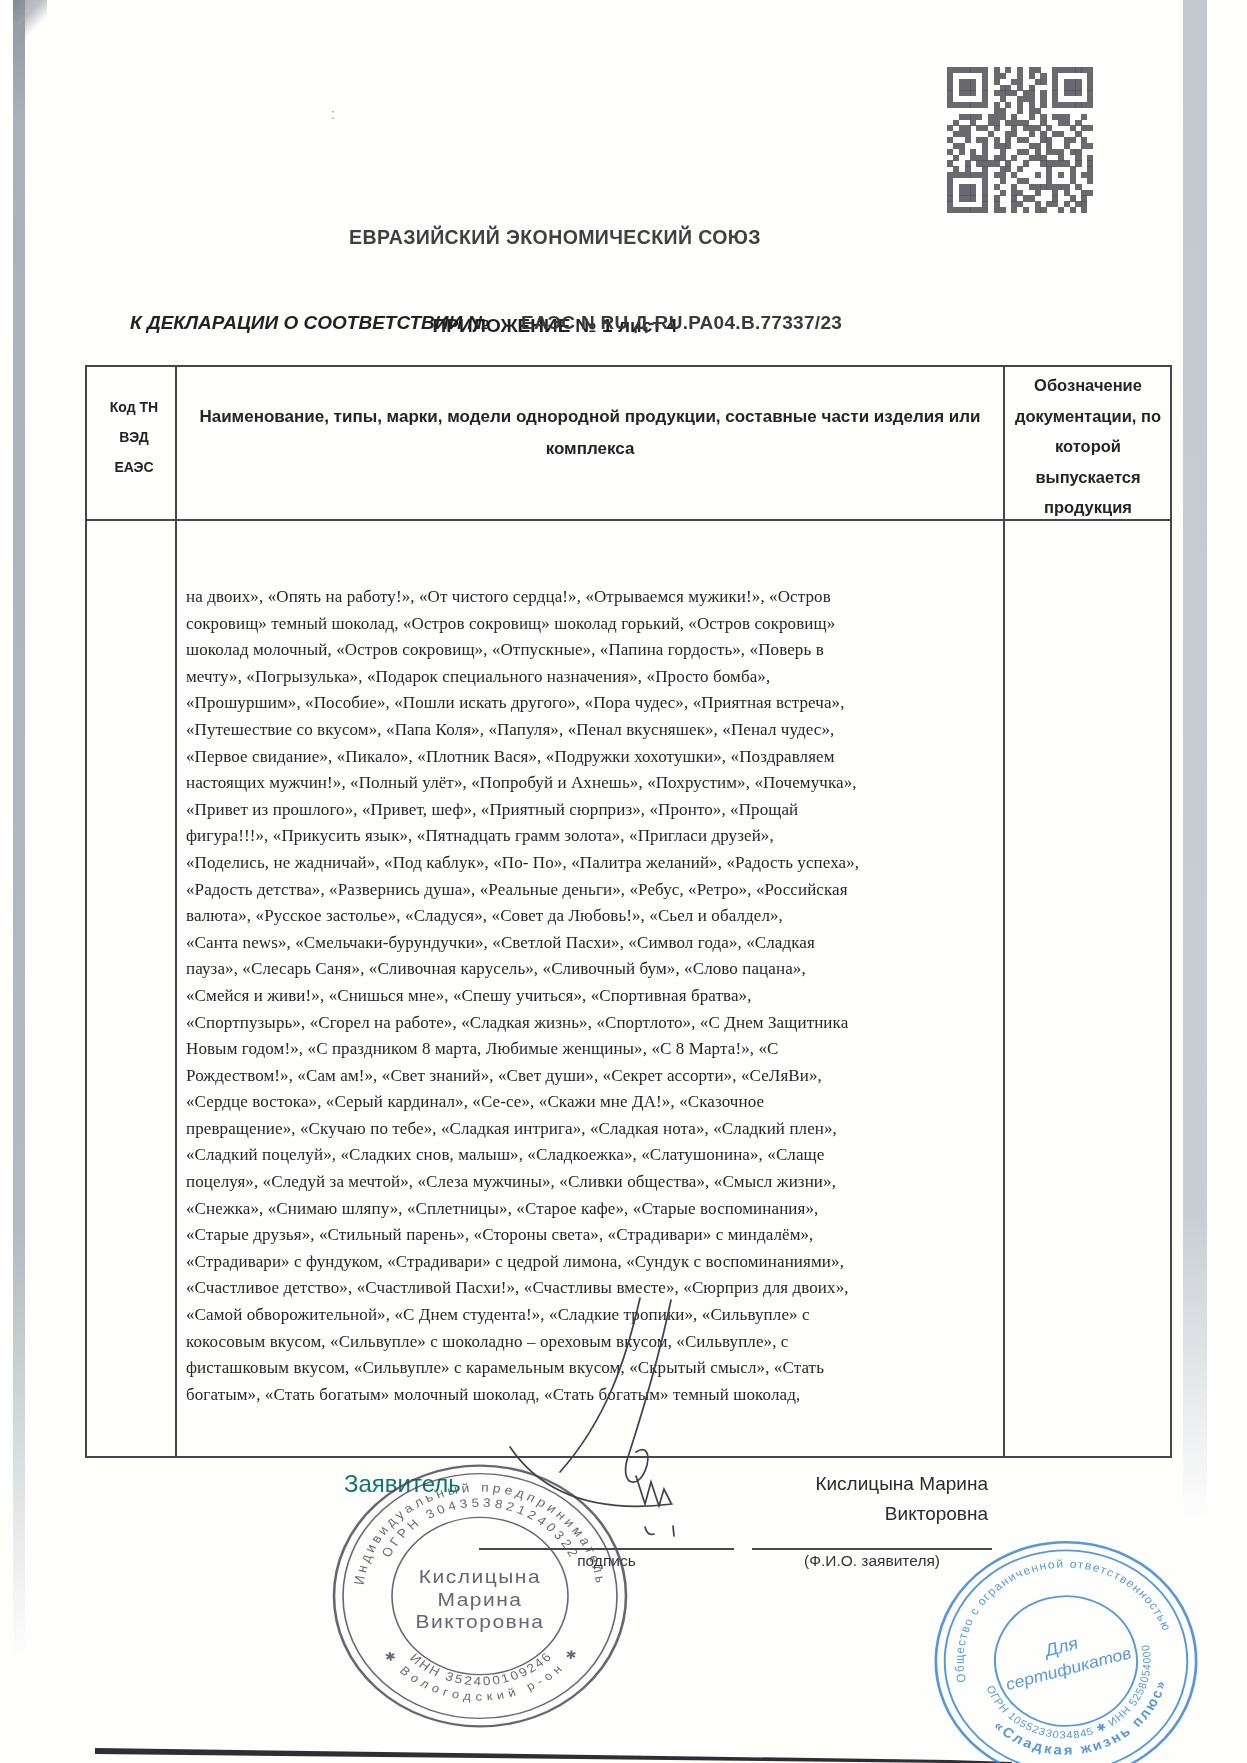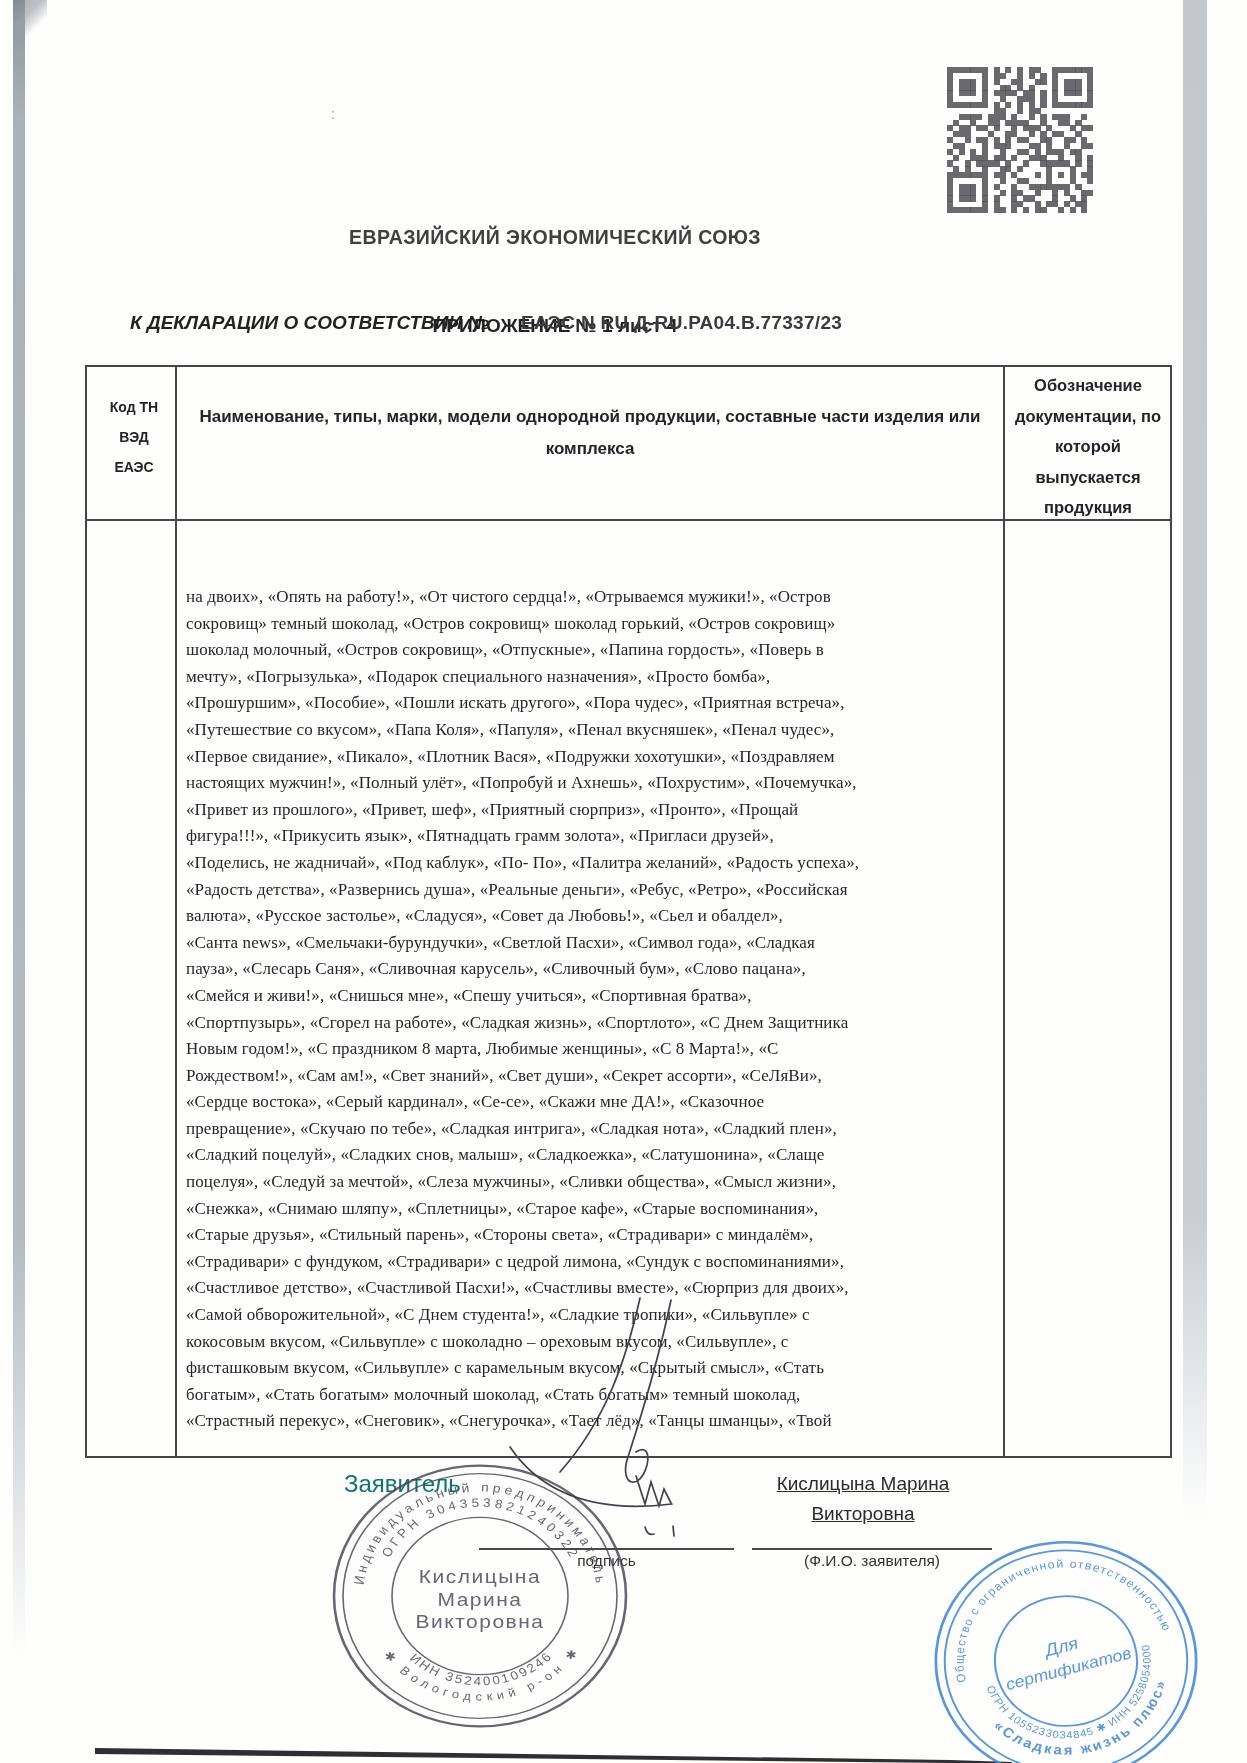--- a/index.html
+++ b/index.html
@@ -27,21 +27,21 @@
   .th{font-weight:700;color:#242428;text-align:center;}
   .th1{left:88px;top:392px;width:92px;font-size:14px;line-height:30px;white-space:pre-line;}
   .th2{left:190px;top:401px;width:800px;font-size:17px;line-height:32px;}
   .th3{left:1012px;top:370px;width:152px;font-size:16.5px;line-height:30.5px;}
   
   .body-lines{left:186px;top:584px;width:716px;font-family:"Liberation Serif",serif;
      font-size:17px;line-height:26.6px;color:#26262a;letter-spacing:.1px;}
   .body-line{white-space:nowrap;}
   
   .applicant{left:344px;top:1470px;font-size:24px;color:#0f766e;}
-  .name-block{left:738px;top:1469px;width:250px;text-align:center;font-size:19px;line-height:30px;color:#2b2b2f;text-decoration:underline;}
+  .name-block{left:738px;top:1469px;width:250px;text-align:right;font-size:19px;line-height:30px;color:#2b2b2f;}
   .sig-line{left:479px;top:1548px;width:255px;height:2px;background:#4a4a4e;}
   .fio-line{left:752px;top:1548px;width:240px;height:2px;background:#4a4a4e;}
   .sig-caption{left:479px;top:1552px;width:255px;text-align:center;font-size:15.5px;color:#333;}
   .fio-caption{left:752px;top:1552px;width:240px;text-align:center;font-size:15.5px;color:#333;}
   .qr-box{left:947px;top:67px;width:146px;height:146px;}
   svg text{font-family:"Liberation Sans",sans-serif;}
 </style>
 </head>
 <body>
 
@@ -422,21 +422,20 @@
       <div class="body-line">«Сладкий поцелуй», «Сладких снов, малыш», «Сладкоежка», «Слатушонина», «Слаще</div>
       <div class="body-line">поцелуя», «Следуй за мечтой», «Слеза мужчины», «Сливки общества», «Смысл жизни»,</div>
       <div class="body-line">«Снежка», «Снимаю шляпу», «Сплетницы», «Старое кафе», «Старые воспоминания»,</div>
       <div class="body-line">«Старые друзья», «Стильный парень», «Стороны света», «Страдивари» с миндалём»,</div>
       <div class="body-line">«Страдивари» с фундуком, «Страдивари» с цедрой лимона, «Сундук с воспоминаниями»,</div>
       <div class="body-line">«Счастливое детство», «Счастливой Пасхи!», «Счастливы вместе», «Сюрприз для двоих»,</div>
       <div class="body-line">«Самой обворожительной», «С Днем студента!», «Сладкие тропики», «Сильвупле» с</div>
       <div class="body-line">кокосовым вкусом, «Сильвупле» с шоколадно – ореховым вкусом, «Сильвупле», с</div>
       <div class="body-line">фисташковым вкусом, «Сильвупле» с карамельным вкусом, «Скрытый смысл», «Стать</div>
       <div class="body-line">богатым», «Стать богатым» молочный шоколад, «Стать богатым» темный шоколад,</div>
-      <div class="body-line">«Страстный перекус», «Снеговик», «Снегурочка», «Тает лёд», «Танцы шманцы», «Твой</div>
     </div>
 
   <div class="abs applicant">Заявитель</div>
   <div class="abs name-block" style="white-space:pre-line">Кислицына Марина
 Викторовна</div>
   <div class="abs sig-line"></div>
   <div class="abs fio-line"></div>
   <div class="abs sig-caption">подпись</div>
   <div class="abs fio-caption">(Ф.И.О. заявителя)</div>
 

